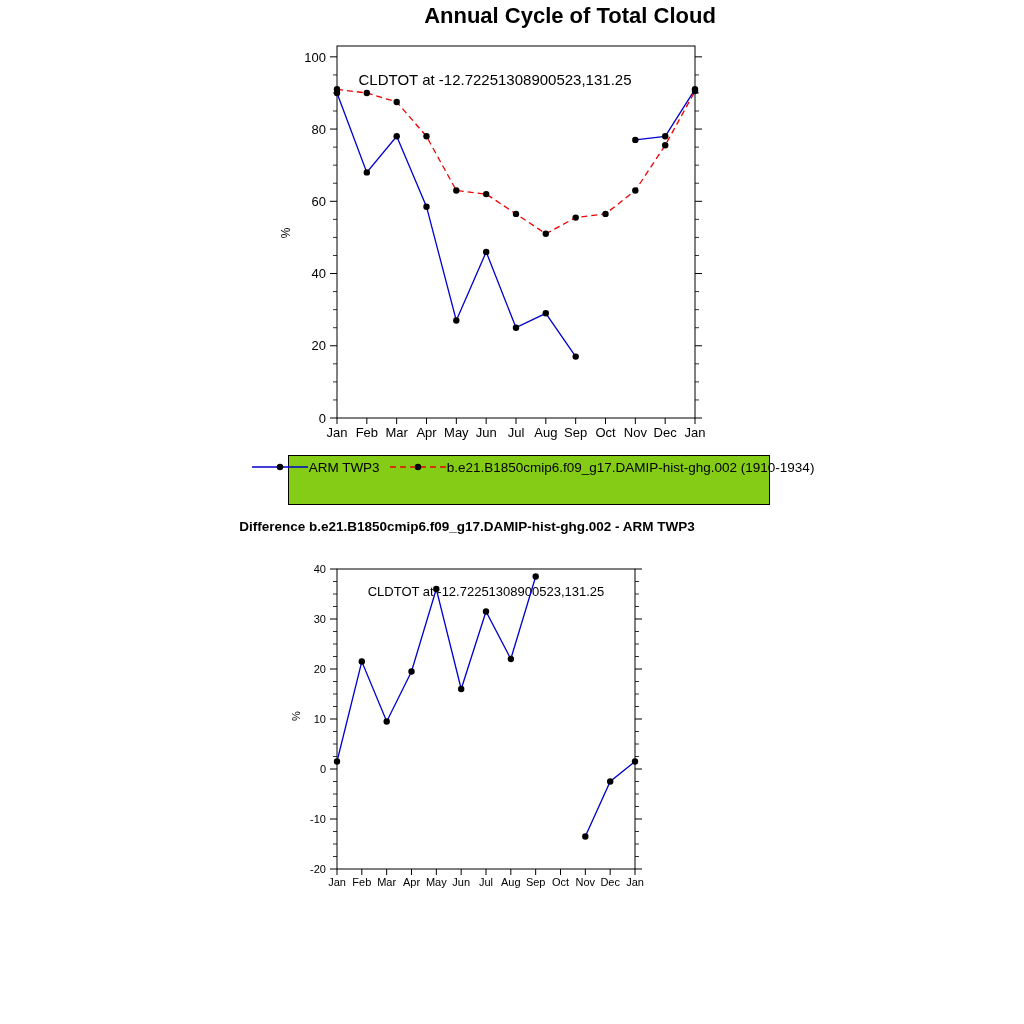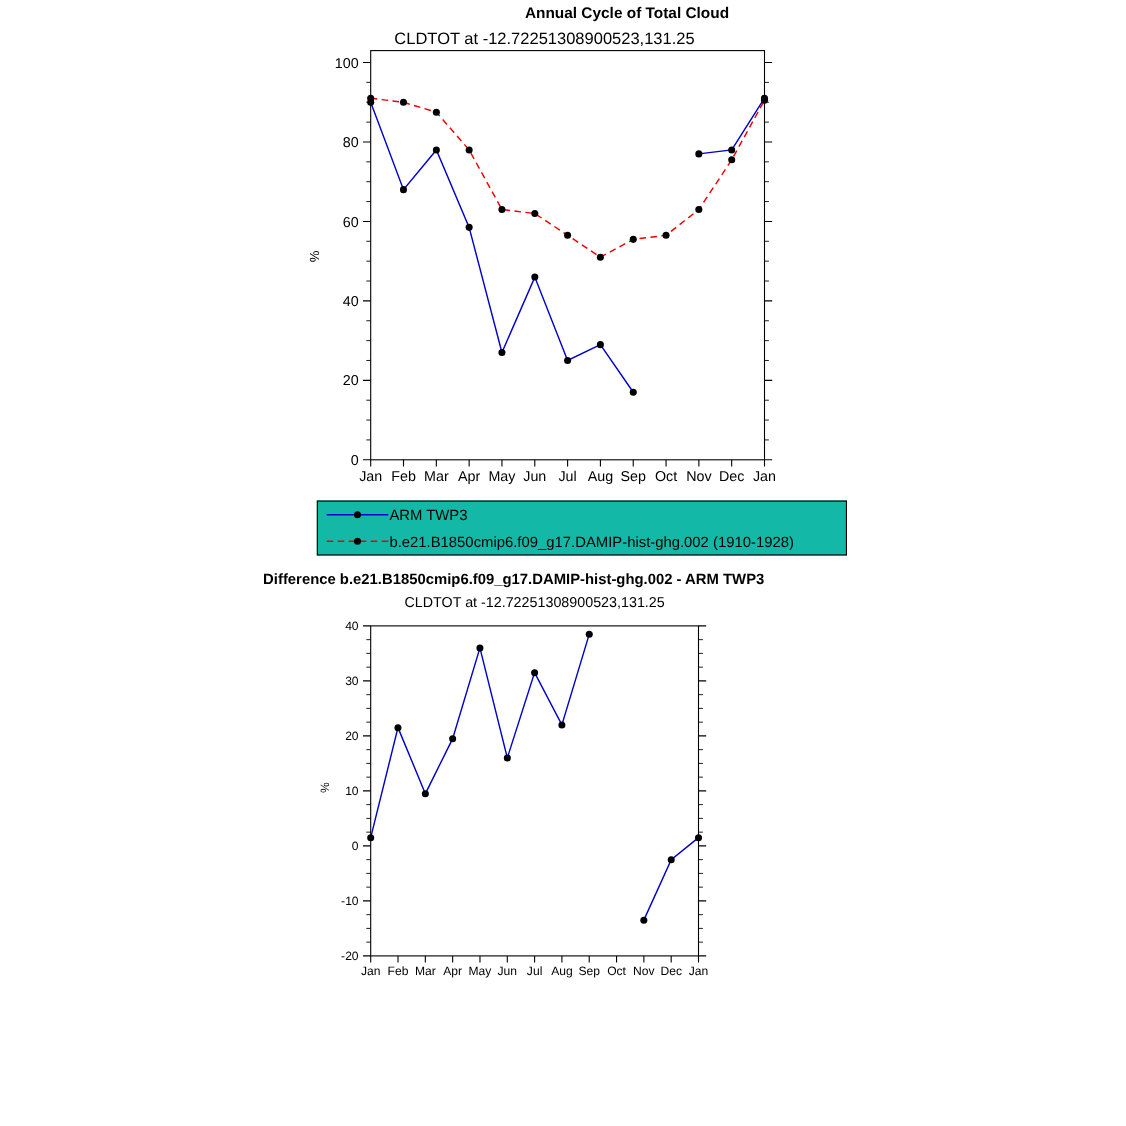--- a/index.html
+++ b/index.html
@@ -2,38 +2,38 @@
 <html><head>
 <meta charset="utf-8">
 <style>
   html,body{margin:0;padding:0;background:#fff;}
   #page{
     position:relative;width:1024px;height:1024px;background:#ffffff;overflow:hidden;
     font-family:"Liberation Sans","DejaVu Sans",sans-serif;color:#000;
   }
   .abs{position:absolute;}
   .title{font-weight:bold;text-align:center;white-space:nowrap;}
-  .subtitle{text-align:center;white-space:nowrap;}
+  .subtitle{text-align:center;white-space:nowrap;margin-top:44px;}
   svg{display:block;}
   svg text{font-family:"Liberation Sans","DejaVu Sans",sans-serif;fill:#000;}
   .ylab{transform:rotate(-90deg);transform-origin:center center;text-align:center;}
   #legend{
-    border:1px solid #000;display:flex;flex-direction:column;justify-content:center;
-    gap:2px;box-sizing:border-box;background:#14b8a6;text-align:center;
+    border:1px solid #000;display:flex;flex-direction:row;justify-content:center;
+    gap:2px;box-sizing:border-box;background:#84cc16;text-align:center;
   }
   .lrow{display:flex;align-items:center;height:22px;}
   .lrow svg{margin-left:7px;flex:0 0 auto;}
   .lrow span{font-size:13.5px;white-space:nowrap;}
 </style>
 </head>
 <body>
 
 <div id="page">
 
-  <div class="abs title" style="left:370px;top:3px;width:400px;font-size:14px;">Annual Cycle of Total Cloud</div>
+  <div class="abs title" style="left:370px;top:3px;width:400px;font-size:22px;">Annual Cycle of Total Cloud</div>
   <div class="abs subtitle" style="left:295px;top:27px;width:400px;font-size:15px;">CLDTOT at -12.72251308900523,131.25</div>
   <div class="abs ylab" style="left:266px;top:226px;width:40px;font-size:12px;">%</div>
   <svg class="abs" style="left:260px;top:40px;" width="480" height="415">
       <rect x="77" y="6" width="358" height="372" fill="none" stroke="#000" stroke-width="1"></rect>
       <line x1="70" y1="378" x2="77" y2="378" stroke="#000" stroke-width="1"></line>
       <line x1="435" y1="378" x2="442" y2="378" stroke="#000" stroke-width="1"></line>
       <text x="66" y="382.68" text-anchor="end" font-size="13">0</text>
       <line x1="70" y1="305.7669902912621" x2="77" y2="305.7669902912621" stroke="#000" stroke-width="1"></line>
       <line x1="435" y1="305.7669902912621" x2="442" y2="305.7669902912621" stroke="#000" stroke-width="1"></line>
       <text x="66" y="310.4469902912621" text-anchor="end" font-size="13">20</text>
@@ -140,21 +140,21 @@
         <line x1="1" y1="7" x2="57" y2="7" stroke-width="1.4" stroke="#0000cc"></line>
         <circle cx="29" cy="7" r="3.2" fill="#000"></circle>
       </svg>
       <span>ARM TWP3</span>
     </div>
     <div class="lrow">
       <svg width="58" height="14">
         <line x1="1" y1="7" x2="57" y2="7" stroke-width="1.4" stroke-dasharray="6 4" stroke="#ee0000"></line>
         <circle cx="29" cy="7" r="3.2" fill="#000"></circle>
       </svg>
-      <span>b.e21.B1850cmip6.f09_g17.DAMIP-hist-ghg.002 (1910-1928)</span>
+      <span>b.e21.B1850cmip6.f09_g17.DAMIP-hist-ghg.002 (1910-1934)</span>
     </div>
   </div>
 
   <div class="abs title" style="left:217px;top:519px;width:500px;font-size:13.5px;">Difference b.e21.B1850cmip6.f09_g17.DAMIP-hist-ghg.002 - ARM TWP3</div>
   <div class="abs subtitle" style="left:286px;top:540px;width:400px;font-size:13px;">CLDTOT at -12.72251308900523,131.25</div>
   <div class="abs ylab" style="left:276px;top:710px;width:40px;font-size:11px;">%</div>
   <svg class="abs" style="left:270px;top:560px;" width="420" height="335">
       <rect x="67" y="9" width="298" height="300" fill="none" stroke="#000" stroke-width="1"></rect>
       <line x1="60" y1="309" x2="67" y2="309" stroke="#000" stroke-width="1"></line>
       <line x1="365" y1="309" x2="372" y2="309" stroke="#000" stroke-width="1"></line>

